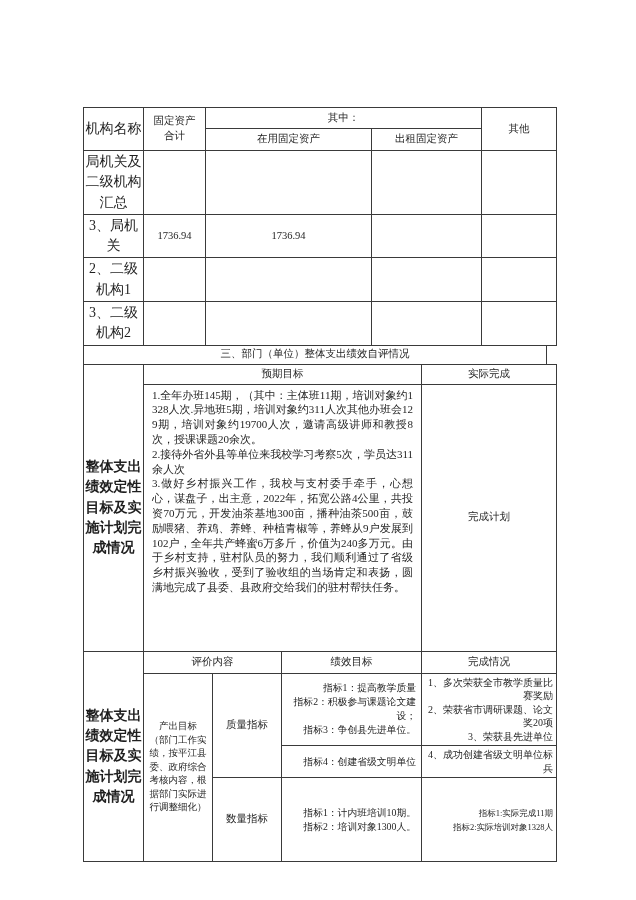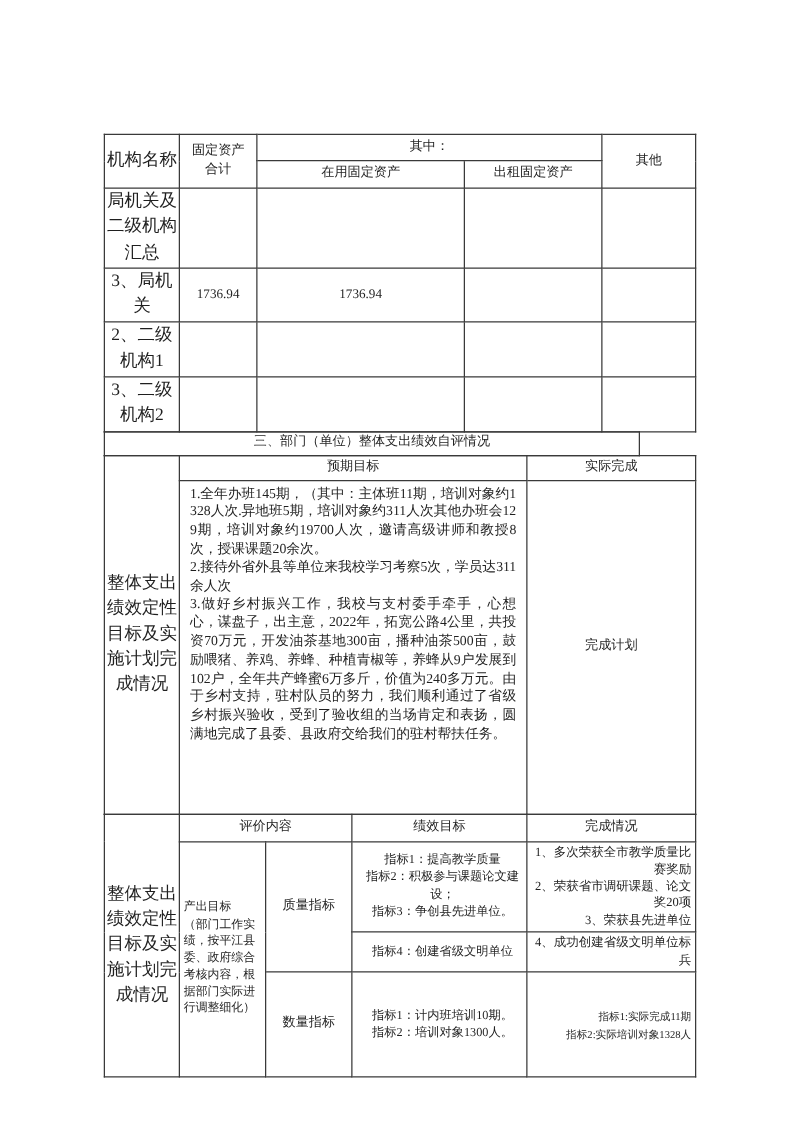--- a/index.html
+++ b/index.html
@@ -4,47 +4,47 @@
 <style>
   html, body { margin: 0; padding: 0; }
   body {
     width: 636px; height: 900px;
     background: #ffffff;
     position: relative;
     font-family: "Liberation Serif", "DejaVu Serif", serif;
     color: #1f1f1f;
   }
   .doc { position: absolute; left: 83px; top: 107px; width: 473px; }
-  table { border-collapse: collapse; table-layout: fixed; width: 429px; }
+  table { border-collapse: collapse; table-layout: fixed; width: 464px; }
   .doc table + table { margin-top: -1px; }
   td {
     border: 1px solid #3a3a3a;
     font-size: 10.5px;
     line-height: 1.4;
     padding: 1px 4px;
     vertical-align: middle;
     text-align: center;
     white-space: pre-wrap;
     word-break: break-all;
     overflow: hidden;
   }
   .w1 { width: 60px; } .w2 { width: 62px; } .w3 { width: 166px; }
   .w4 { width: 110px; } .w5 { width: 75px; }
   .col1 { font-size: 14px; padding: 1px 1px; line-height: 1.45; }
-  .bold { font-weight: 400; text-align: center; }
+  .bold { font-weight: 700; text-align: center; }
   .longtext {
     text-align: justify;
     vertical-align: top;
     padding: 3px 8px;
     font-size: 11px;
     line-height: 14.8px;
     font-family: Liberation Serif, serif;
   }
-  .targets { text-align: center; padding: 2px 5px 2px 10px; font-size: 9.8px; line-height: 14px; }
-  .outputgoal { text-align: left; padding: 2px 3px; font-size: 9.5px; line-height: 13.5px; }
+  .targets { text-align: right; padding: 2px 5px 2px 10px; font-size: 9.8px; line-height: 14px; }
+  .outputgoal { text-align: center; padding: 2px 3px; font-size: 9.5px; line-height: 13.5px; }
   .comp { font-size: 10px; line-height: 13.5px; padding: 2px 3px; text-align: right; }
   .small { font-size: 8.5px; line-height: 14px; }
 </style>
 </head>
 <body>
 
 <div class="doc">
 
   <table>
     <colgroup>

